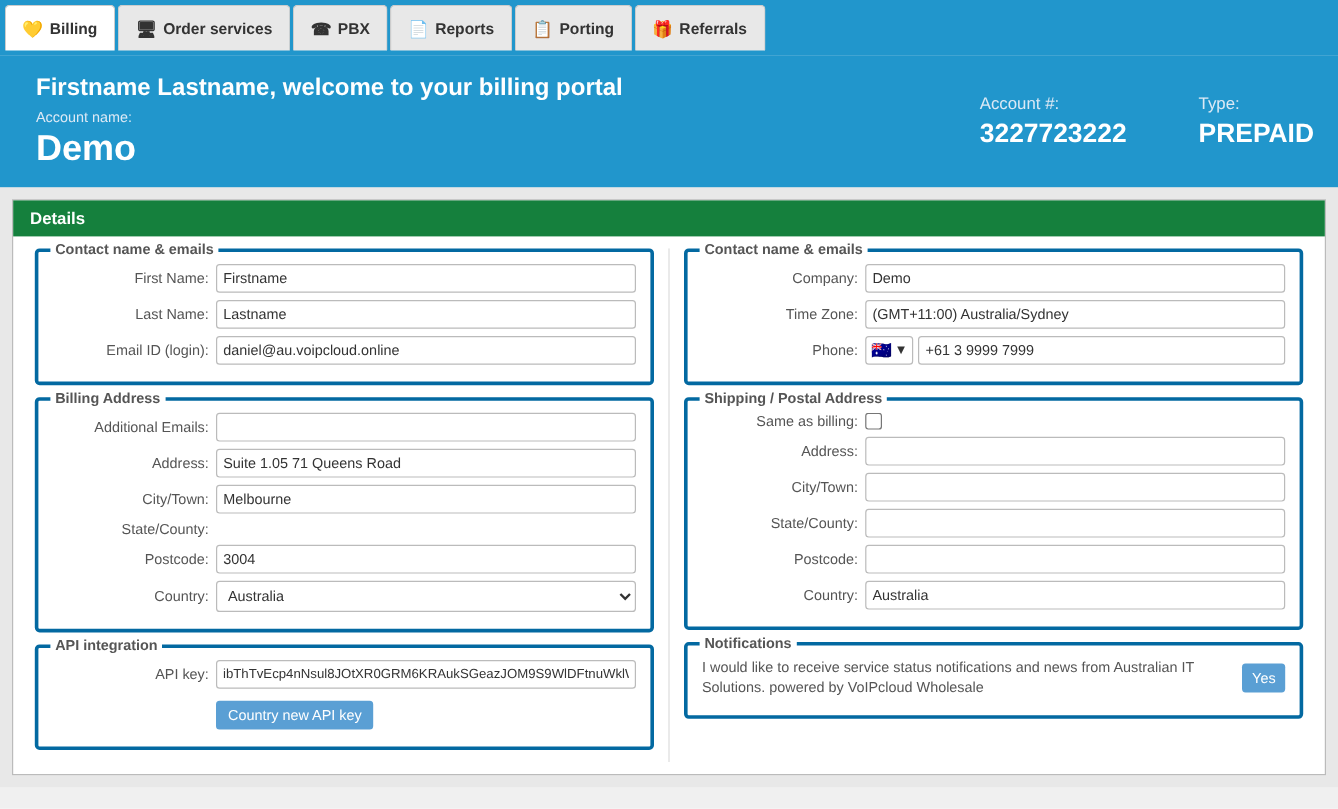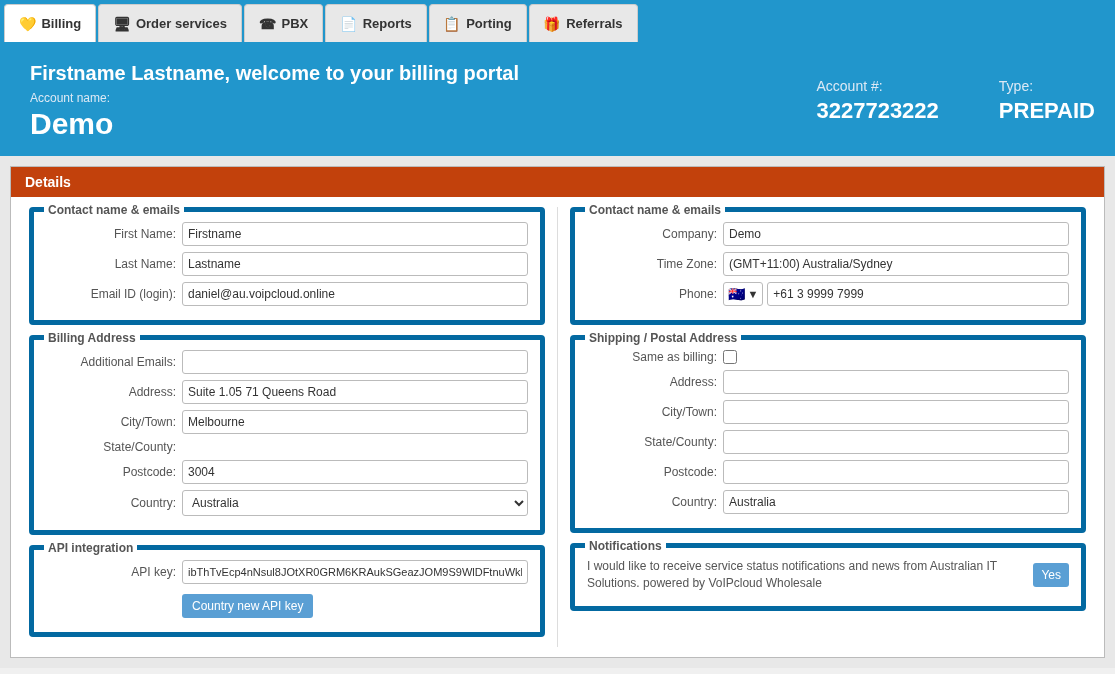--- a/index.html
+++ b/index.html
@@ -85,39 +85,39 @@
       background: #e8e8e8;
       padding: 10px;
     }
 
     
     .details-section {
       background: #fff;
       border: 1px solid #bbb;
     }
     .details-header {
-      background: #c2410c;
+      background: #15803d;
       color: #fff;
       font-weight: bold;
       font-size: 14px;
       padding: 7px 14px;
     }
     .details-body {
       display: flex;
       gap: 0;
       padding: 10px;
     }
     .details-left, .details-right {
       flex: 1;
       padding: 0 8px;
     }
 
     
     .field-group {
-      border: 5px solid #0369a1;
+      border: 3px solid #0369a1;
       border-radius: 4px;
       margin-bottom: 10px;
       padding: 10px 12px 8px 12px;
       position: relative;
     }
     .field-group-legend {
       position: absolute;
       top: -9px;
       left: 10px;
       background: #fff;

